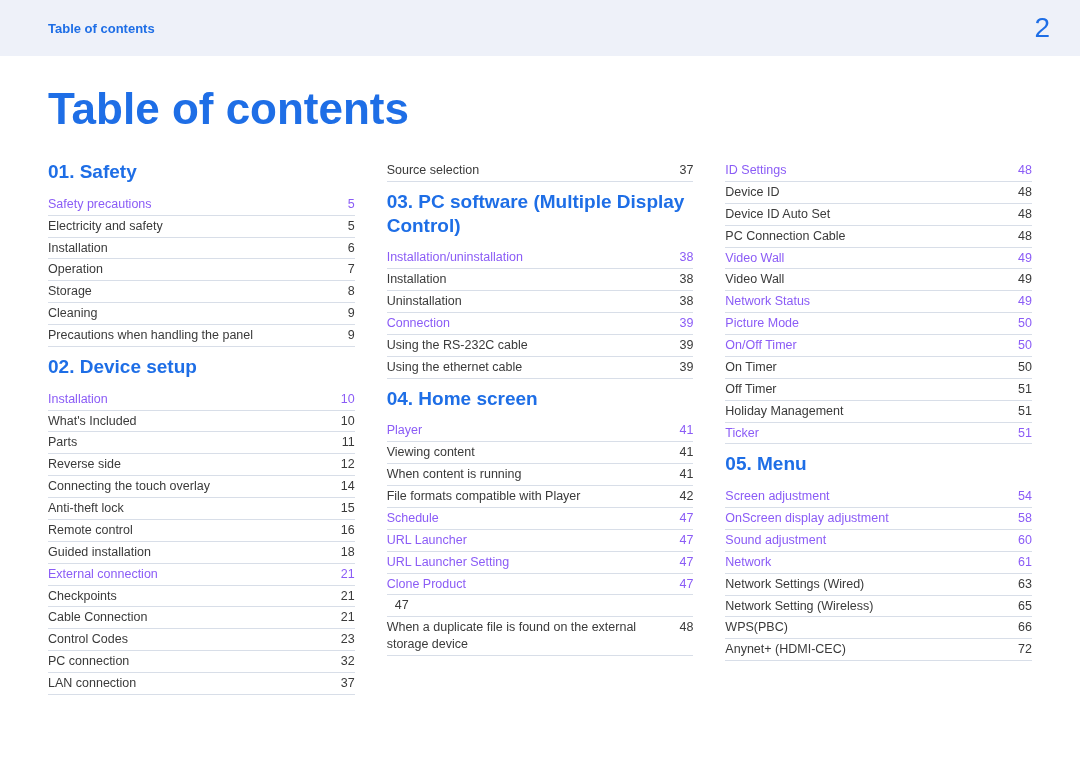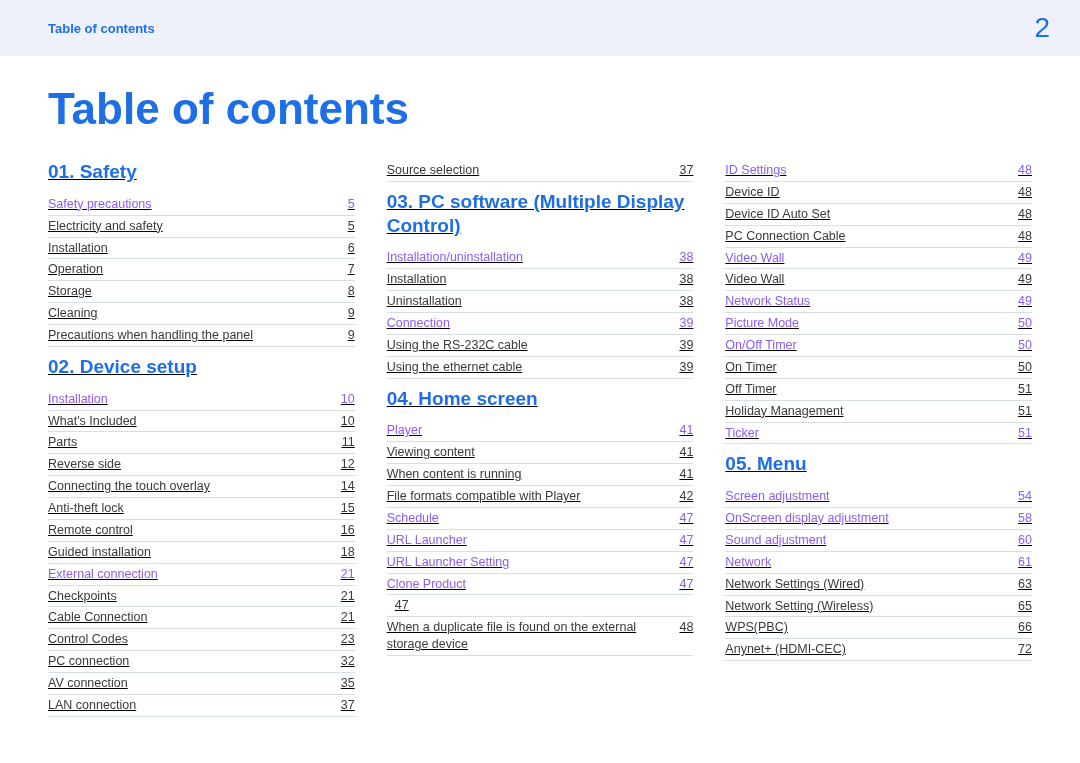--- a/index.html
+++ b/index.html
@@ -33,21 +33,20 @@
   }
   .title {
     color: #1e6ee6;
     font-size: 44px;
     font-weight: 700;
     margin-bottom: 26px;
   }
   .columns {
     display: flex;
     gap: 32px;
-    text-decoration: underline;
   }
   .col {
     flex: 1;
     min-width: 0;
   }
   .chapter {
     color: #1e6ee6;
     font-size: 19px;
     font-weight: 700;
     margin-top: 8px;
@@ -165,24 +164,20 @@
         </div>
         <div class="row">
           <span class="label">Control Codes</span>
           <span class="pg">23</span>
         </div>
         <div class="row">
           <span class="label">PC connection</span>
           <span class="pg">32</span>
         </div>
         <div class="row">
-          <span class="label">AV connection</span>
-          <span class="pg">35</span>
-        </div>
-        <div class="row">
           <span class="label">LAN connection</span>
           <span class="pg">37</span>
         </div>
       </div>
     <div class="col" id="col1">
         <div class="row">
           <span class="label">Source selection</span>
           <span class="pg">37</span>
         </div>
         <div class="chapter">03. PC software (Multiple Display Control)</div>

